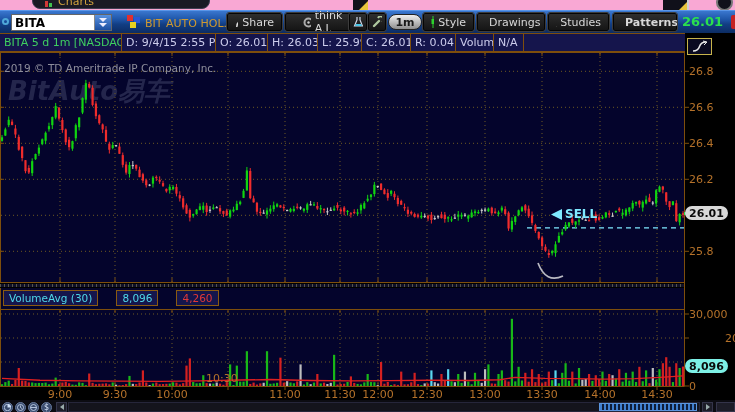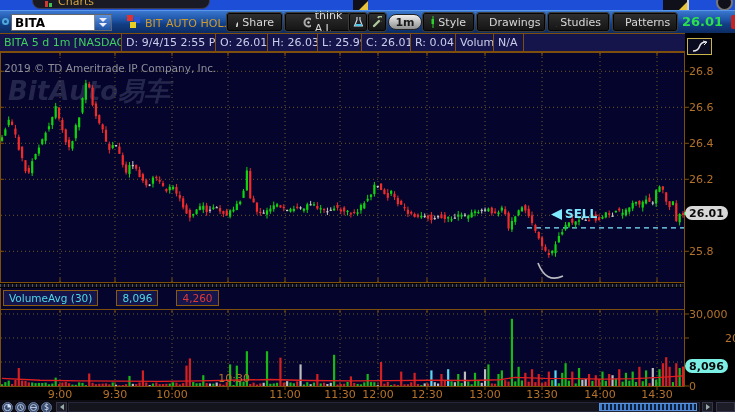--- a/index.html
+++ b/index.html
@@ -1,20 +1,20 @@
 <!DOCTYPE html>
 <html><head>
 <meta charset="utf-8">
 <style>
   * { box-sizing: border-box; margin: 0; padding: 0; }
   html,body { width:735px; height:412px; overflow:hidden; background:#000; }
   body { position:relative; font-family:"DejaVu Sans", sans-serif; }
 
   
-  .topstrip { position:absolute; left:0; top:0; width:735px; height:16px; background:#1d4ed8; z-index:6; }
+  .topstrip { position:absolute; left:0; top:0; width:735px; height:16px; background:#f9a8d4; z-index:6; }
   .charts-tab { position:absolute; left:32px; top:-9px; width:178px; height:18px; background:#1a1a24;
     border:1px solid #3e3e52; border-radius:8px; display:flex; align-items:flex-end; padding:0 0 1px 12px; gap:5px; }
   .charts-tab .glyph { width:8px; height:7px; position:relative; }
   .charts-tab .glyph i { position:absolute; bottom:0; width:3px; }
   .charts-tab .glyph i.r { left:0; height:6px; background:#d03838; }
   .charts-tab .glyph i.g { left:4px; height:4px; background:#3fc04f; }
   .charts-tab span { color:#d2a43e; font-size:11px; line-height:10px; }
   .frag { position:absolute; top:0; background:#10101a; z-index:6; }
   .ytri { position:absolute; right:0; bottom:0; width:0; height:0; border-left:9px solid transparent; border-bottom:9px solid #e8c43c; }
 
@@ -835,21 +835,21 @@
     <div class="lbl" style="left: 689px; top: 107.3px; transform: translateY(-50%);">26.6</div>
     <div class="lbl" style="left: 689px; top: 143.3px; transform: translateY(-50%);">26.4</div>
     <div class="lbl" style="left: 689px; top: 179.3px; transform: translateY(-50%);">26.2</div>
     <div class="lbl" style="left: 689px; top: 251.3px; transform: translateY(-50%);">25.8</div>
     <div class="lbl" style="left: 689px; top: 314px; transform: translateY(-50%);">30,000</div>
     <div class="lbl" style="left: 689px; top: 338px; transform: translateY(-50%); margin-left: 36px;">20,000</div>
     <div class="lbl" style="left: 689px; top: 386px; transform: translateY(-50%);">0</div>
     <div class="lbl" style="left: 38px; top: 388px; width: 44px; text-align: center;">9:00</div>
     <div class="lbl" style="left: 93px; top: 388px; width: 44px; text-align: center;">9:30</div>
     <div class="lbl" style="left: 150px; top: 388px; width: 44px; text-align: center;">10:00</div>
-    <div class="lbl" style="left: 206px; top: 372px; width: 44px; text-align: right;">10:30</div>
+    <div class="lbl" style="left: 206px; top: 372px; width: 44px; text-align: left;">10:30</div>
     <div class="lbl" style="left: 263px; top: 388px; width: 44px; text-align: center;">11:00</div>
     <div class="lbl" style="left: 318px; top: 388px; width: 44px; text-align: center;">11:30</div>
     <div class="lbl" style="left: 356px; top: 388px; width: 44px; text-align: center;">12:00</div>
     <div class="lbl" style="left: 405px; top: 388px; width: 44px; text-align: center;">12:30</div>
     <div class="lbl" style="left: 463px; top: 388px; width: 44px; text-align: center;">13:00</div>
     <div class="lbl" style="left: 520px; top: 388px; width: 44px; text-align: center;">13:30</div>
     <div class="lbl" style="left: 578px; top: 388px; width: 44px; text-align: center;">14:00</div>
     <div class="lbl" style="left: 635px; top: 388px; width: 44px; text-align: center;">14:30</div>
   </div>
 
@@ -928,21 +928,21 @@
       </svg>
     <span>Drawings</span>
   </div>
   <div class="tb" style="left:548px;width:61px;">
     <svg width="11" height="12">
         <path d="M4 1 L4 4 L1.5 10.5 L9.5 10.5 L7 4 L7 1" fill="none" stroke="#d8d8d8" stroke-width="1.2"></path>
         <path d="M3 8.5 L8 8.5 L9 10.5 L2 10.5 Z" fill="#bcd"></path>
       </svg>
     <span>Studies</span>
   </div>
-  <div class="tb" style="left:613px;width:64px;">
+  <div class="tb" style="left:613px;width:64px;font-weight:bold;">
     <svg width="13" height="11">
         <path d="M1 9 L4 3 L7 7 L12 1" fill="none" stroke="#eee" stroke-width="1.4"></path>
         <line x1="1" y1="10.5" x2="12" y2="10.5" stroke="#888" stroke-width="1"></line>
       </svg>
     <span>Patterns</span>
   </div>
   <span class="lastpx">26.01</span>
   <span class="redfrag"></span>
 </div>
 

